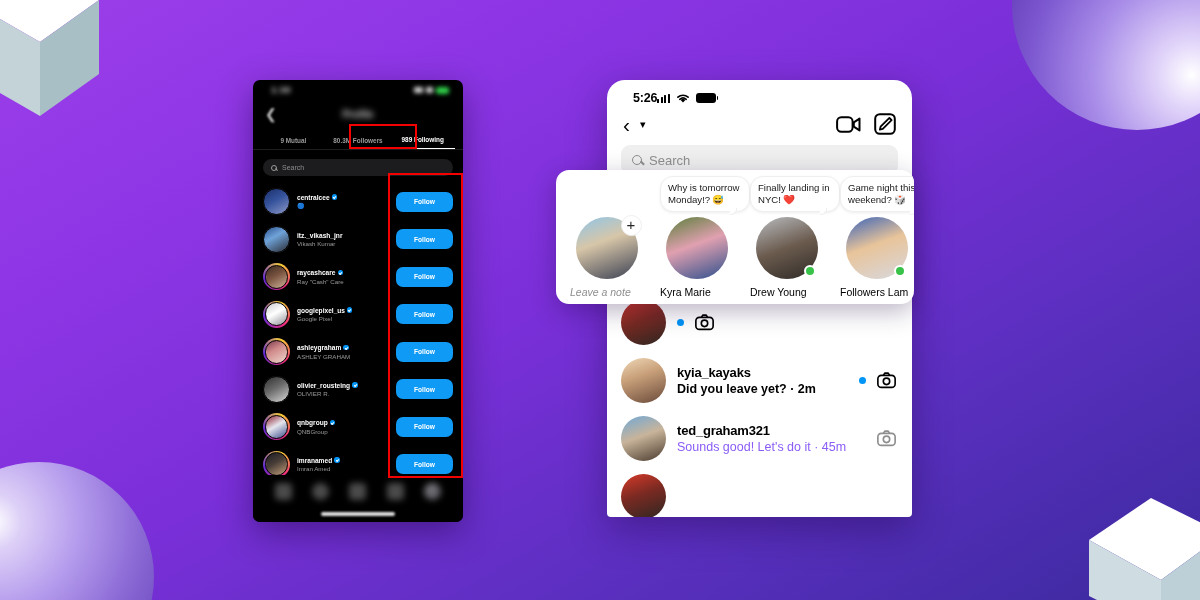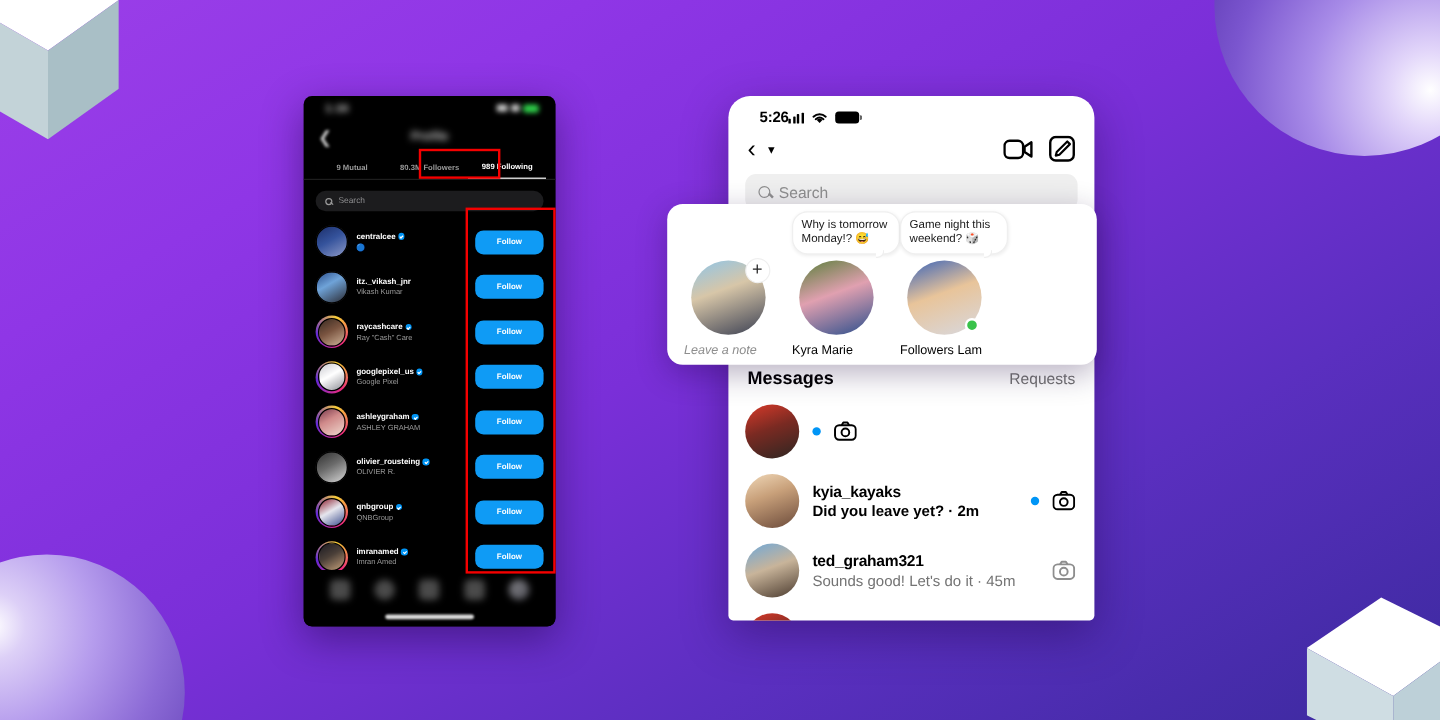--- a/index.html
+++ b/index.html
@@ -192,21 +192,21 @@
   .lp-requests { font-size: 13px; color: #737373; }
 
   .lp-conv {
     display: flex; align-items: center; gap: 11px; padding: 7px 16px 7px 14px; height: 58px;
   }
   .lp-conv-av { width: 45px; height: 45px; border-radius: 50%; flex: none; background-size: cover; background-position: center; }
   .lp-conv-meta { flex: 1; min-width: 0; }
   .lp-conv-user { font-size: 13px; font-weight: 700; letter-spacing: -.2px; }
   .lp-conv-prev { font-size: 12.5px; margin-top: 2px; }
   .lp-conv-prev.unread { font-weight: 700; color: #000; }
-  .lp-conv-prev.read { color: #737373; }
+  .lp-conv-prev.read { color: #8b5cf6; }
   .lp-dot { width: 7px; height: 7px; border-radius: 50%; background: #0095f6; flex: none; }
   .lp-dot.hidden { visibility: hidden; }
   .cam-icon { width: 19px; height: 19px; flex: none; }
 
   
   .notes-card {
     position: absolute; left: 556px; top: 170px; width: 358px; height: 134px;
     background: #fff; border-radius: 13px;
     box-shadow: 0 7px 26px rgba(25,0,60,.30);
     overflow: hidden;
@@ -472,24 +472,20 @@
     </span>
   </div>
 
   <div class="lp-search">
     <span class="mag"></span>
     <span class="lp-search-ph">Search</span>
   </div>
 
   <div style="height:118px"></div>
 
-  <div class="lp-msg-head">
-    <span class="lp-msg-title">Messages</span>
-    <span class="lp-requests">Requests</span>
-  </div>
 
   <div>
 
     <div class="lp-conv">
       <div class="lp-conv-av ph13"></div>
       <span class="lp-dot"></span>
       <svg class="cam-icon" viewBox="0 0 22 22">
         <rect x="1" y="5" width="20" height="14" rx="4" fill="none" stroke="#000" stroke-width="1.9"></rect>
         <circle cx="11" cy="12" r="3.7" fill="none" stroke="#000" stroke-width="1.9"></circle>
         <path d="M7.4 5 9 2.4h4L14.6 5" fill="none" stroke="#000" stroke-width="1.9" stroke-linejoin="round"></path>
@@ -544,20 +540,28 @@
     </div>
 
     <div class="note-item">
       <div class="bubble">Why is tomorrow Monday!? 😅</div>
       <div class="note-av-wrap">
         <div class="note-av ph10"></div>
       </div>
       <div class="note-label">Kyra Marie</div>
     </div>
 
+    <div class="note-item">
+      <div class="bubble">Finally landing in NYC! ❤️</div>
+      <div class="note-av-wrap">
+        <div class="note-av ph11"></div>
+        <div class="note-online"></div>
+      </div>
+      <div class="note-label">Drew Young</div>
+    </div>
 
     <div class="note-item">
       <div class="bubble">Game night this weekend? 🎲</div>
       <div class="note-av-wrap">
         <div class="note-av ph12"></div>
         <div class="note-online"></div>
       </div>
       <div class="note-label">Followers Lam</div>
     </div>
 

